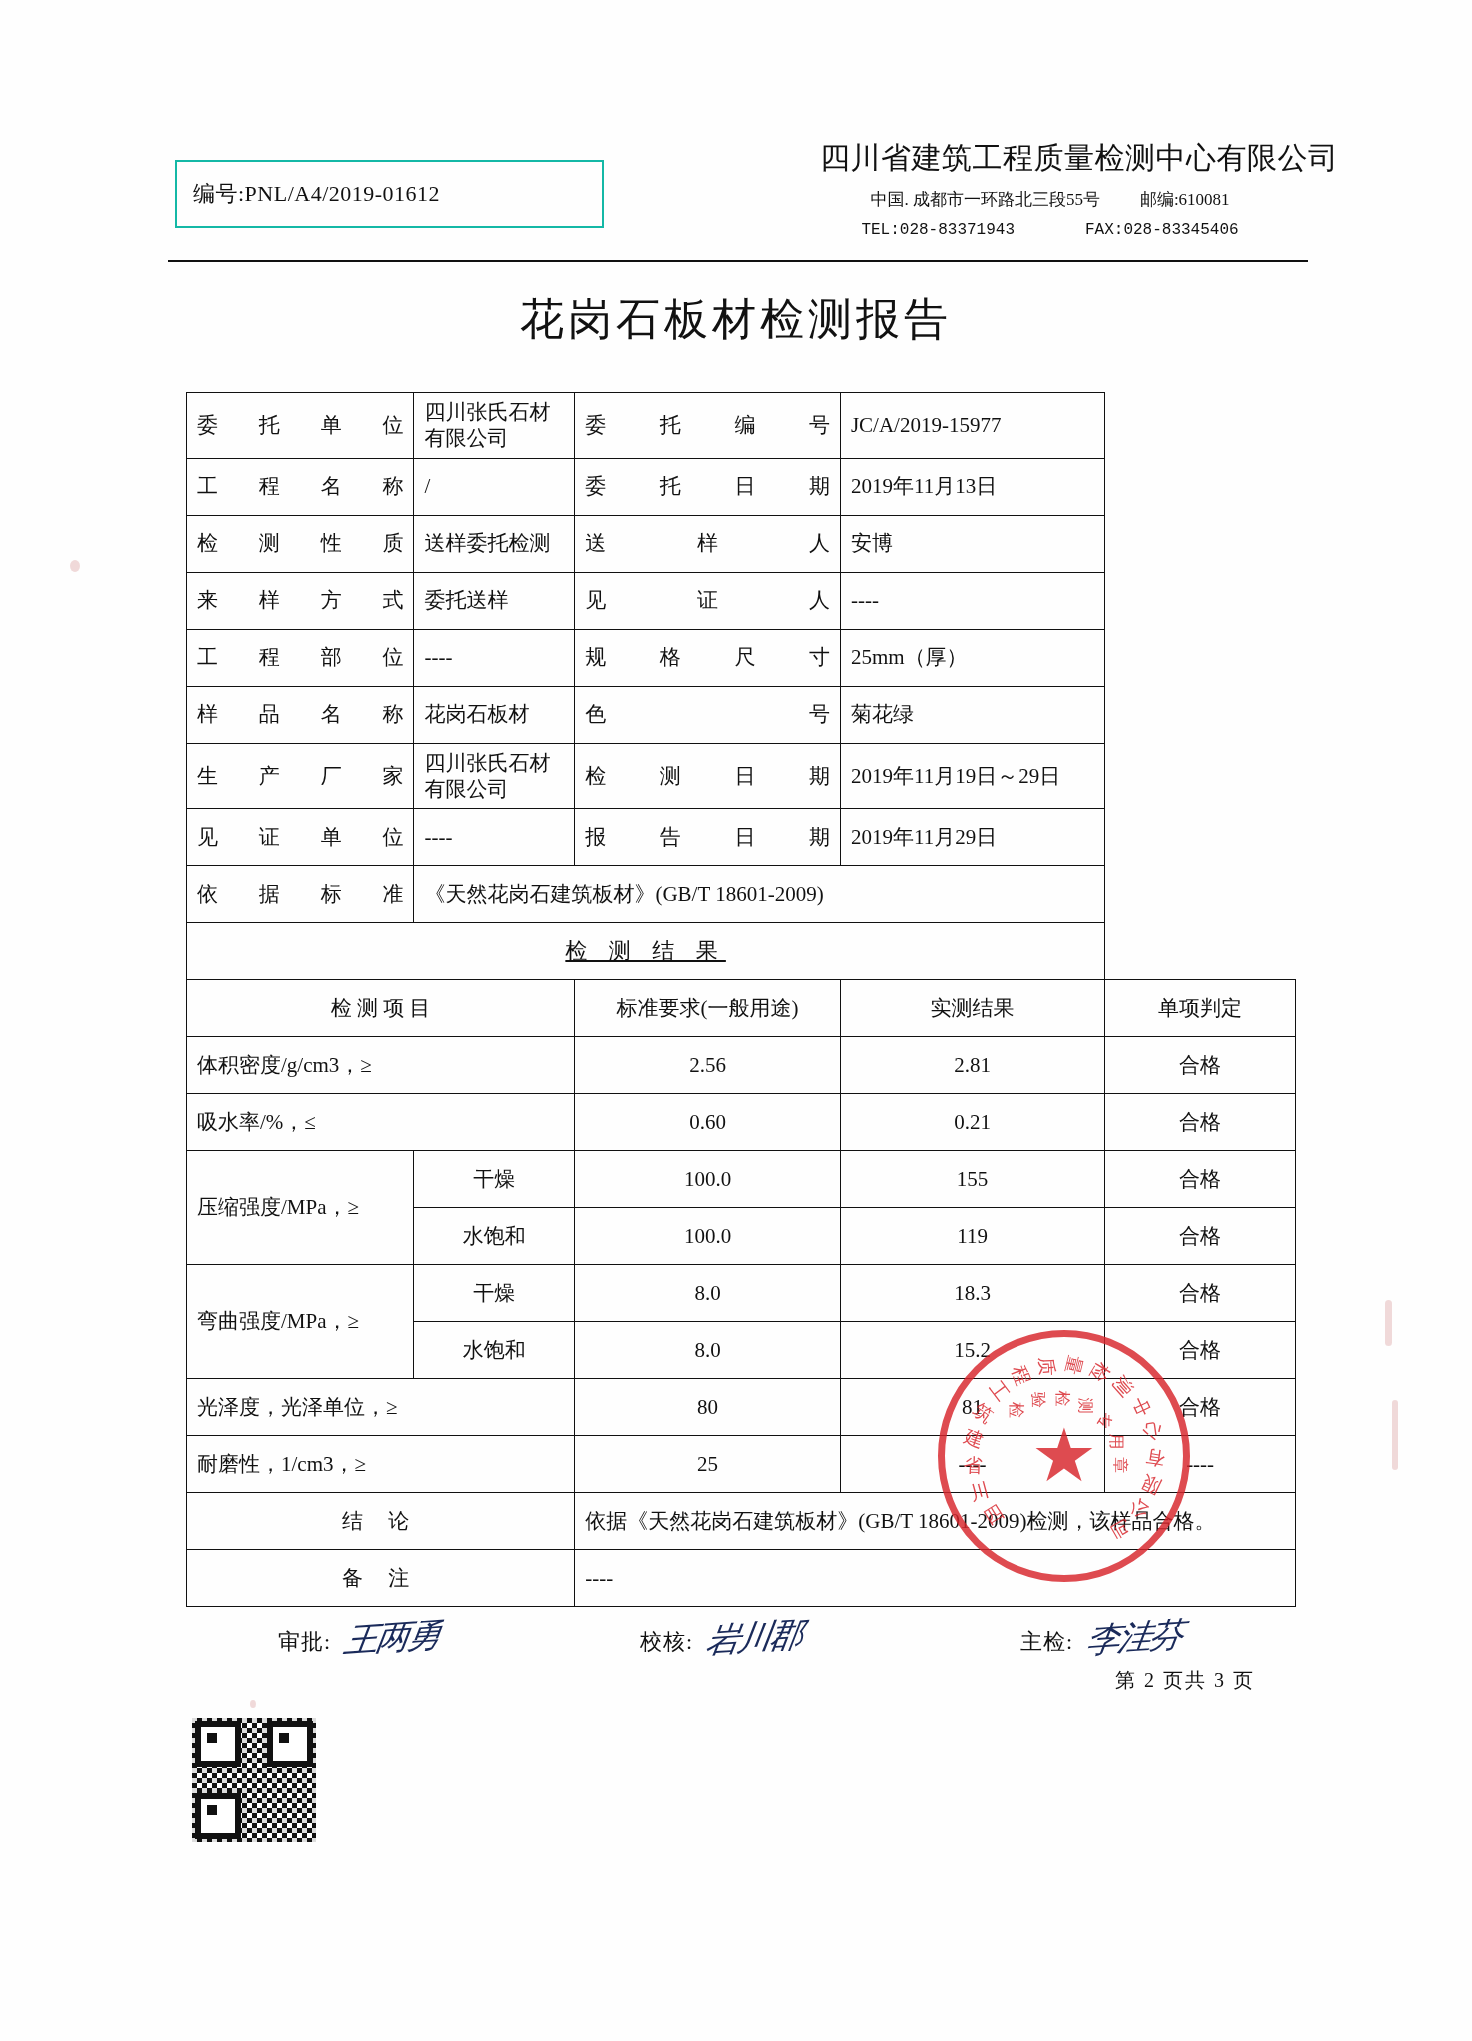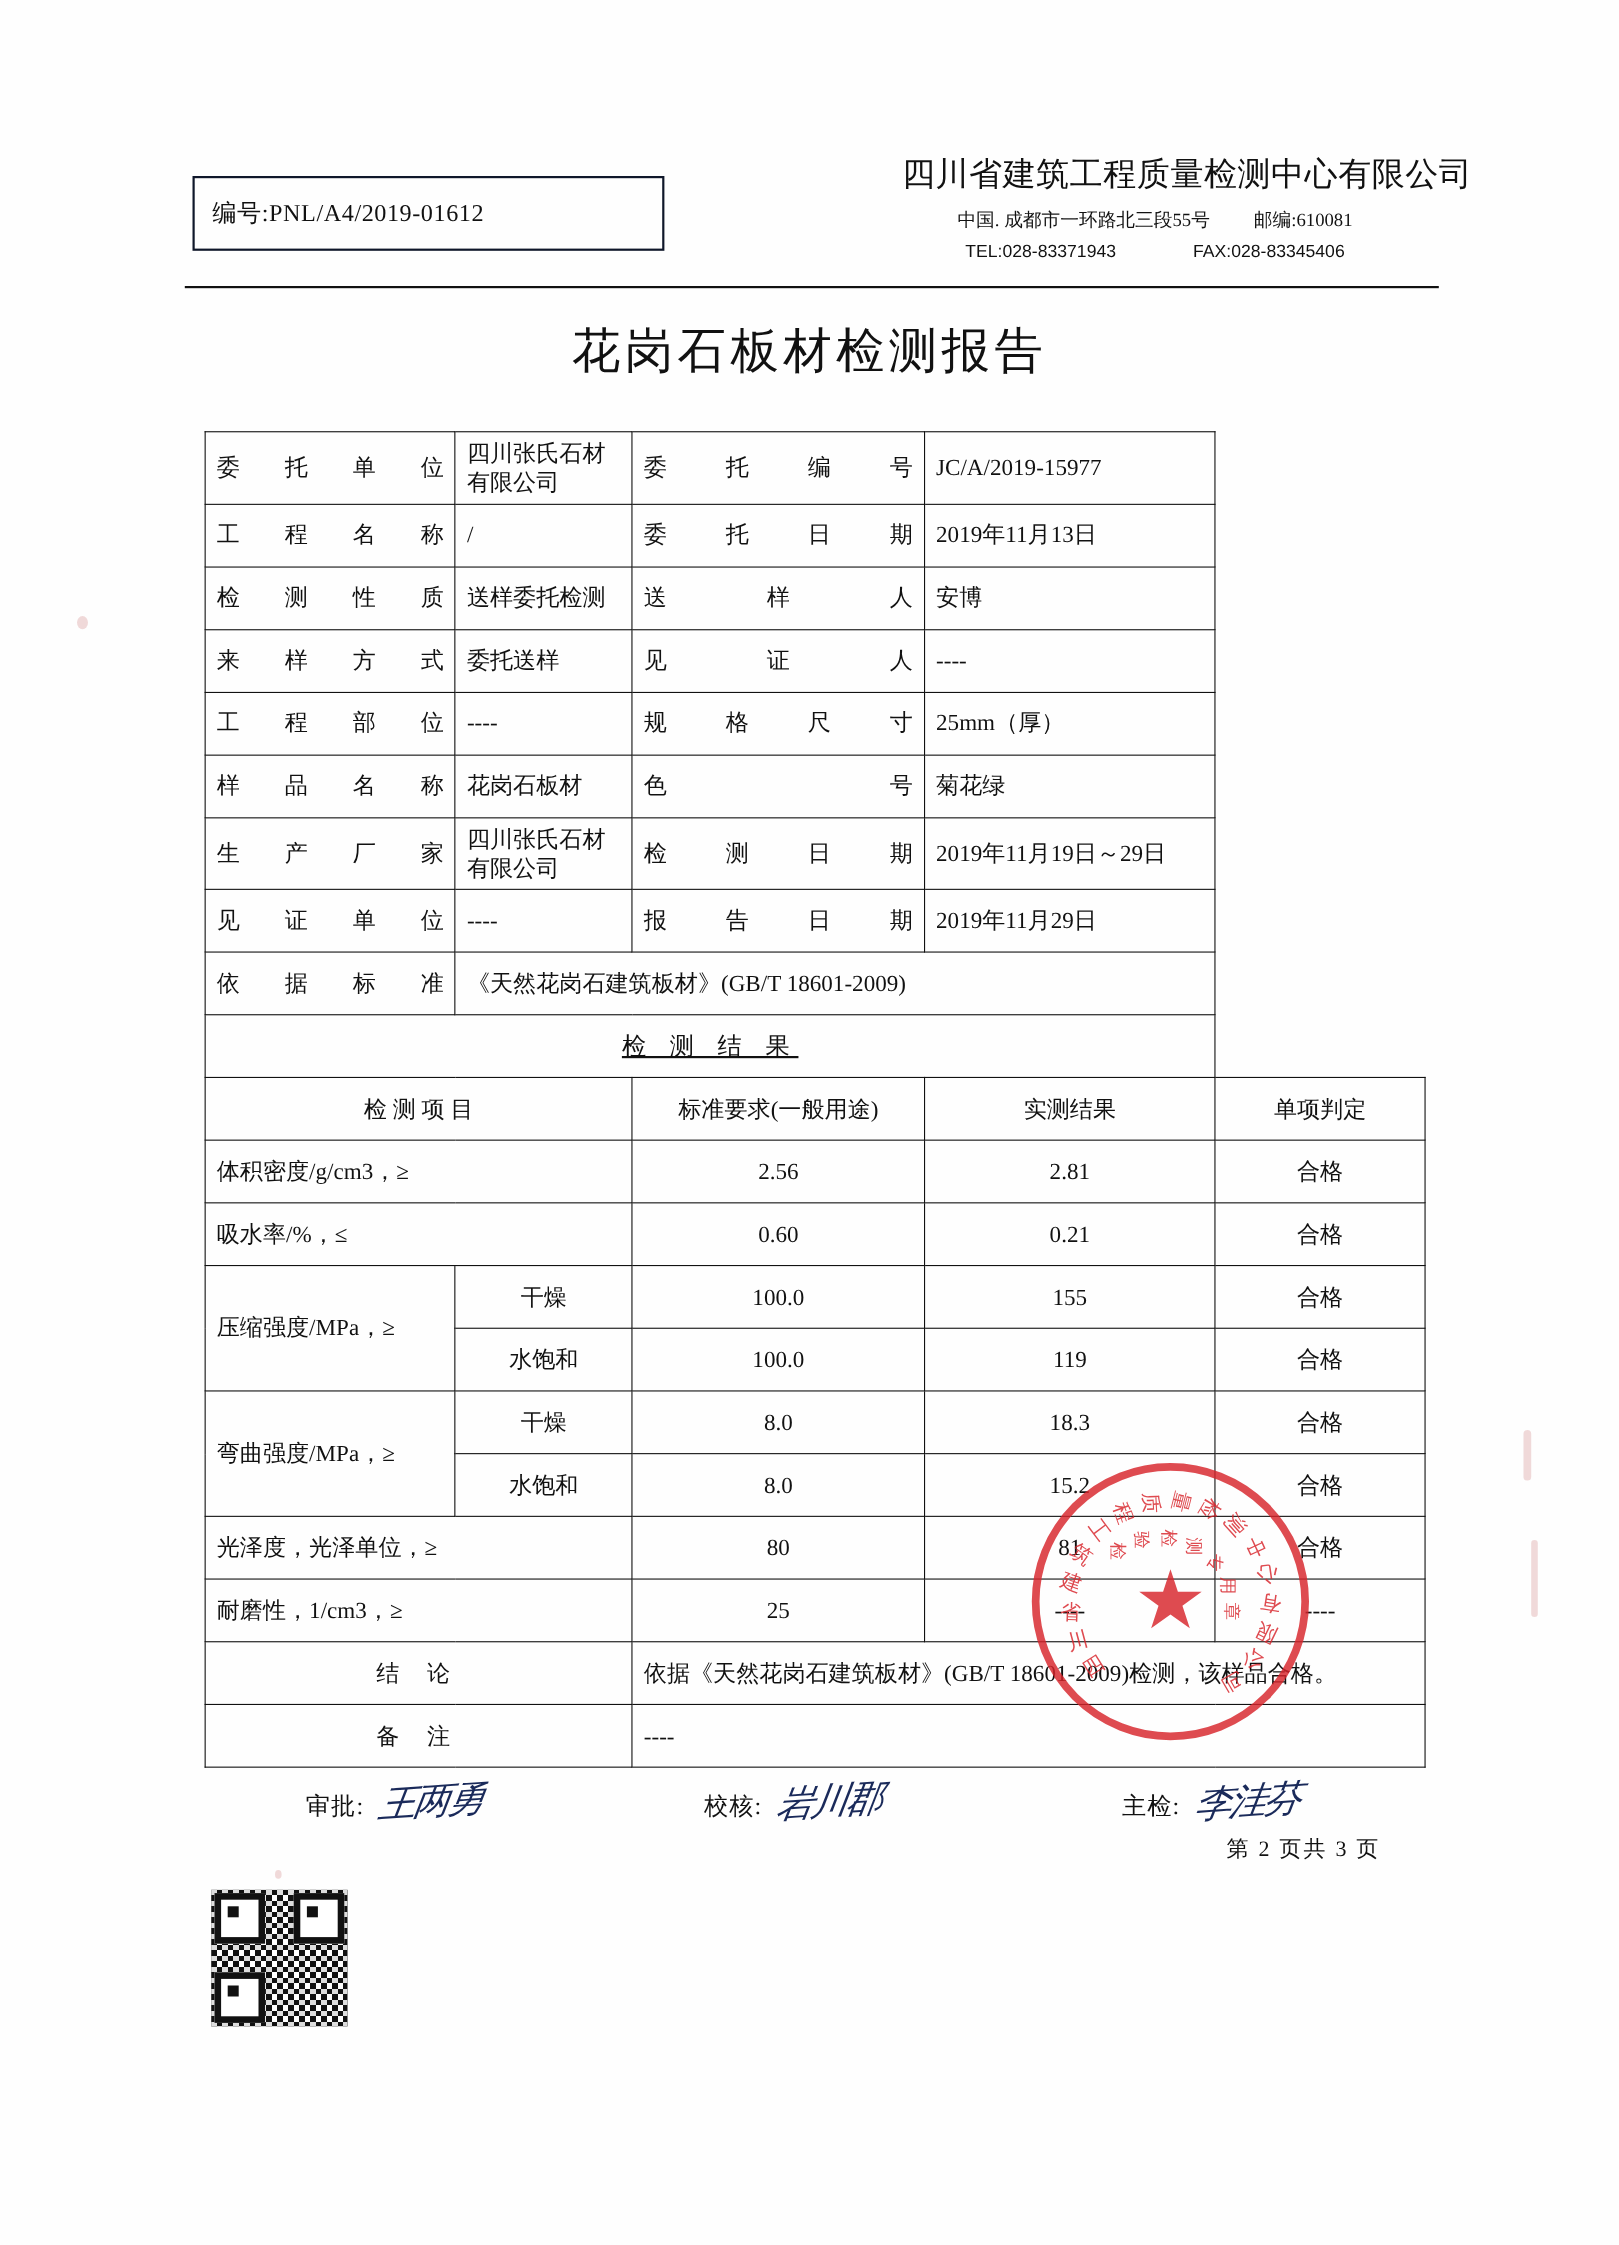--- a/index.html
+++ b/index.html
@@ -67,32 +67,32 @@
   }
   .org-addr {
     font-size: 17px;
     margin-top: 9px;
     white-space: nowrap;
   }
   .org-addr .zip { margin-left: 40px; }
   .org-tel {
     font-size: 16px;
     margin-top: 10px;
-    font-family: Liberation Sans, sans-serif;
+    font-family: Liberation Mono, monospace;
     white-space: nowrap;
   }
   .org-tel .fax { margin-left: 70px; }
 
   .code-box {
     position: absolute;
     left: 175px;
     top: 160px;
     width: 425px;
     height: 64px;
-    border: 2px solid #0f172a;
+    border: 2px solid #14b8a6;
     display: flex;
     align-items: center;
   }
   .code-box span {
     padding-left: 16px;
     font-size: 22px;
     letter-spacing: 0.5px;
   }
 
   .header-rule {

